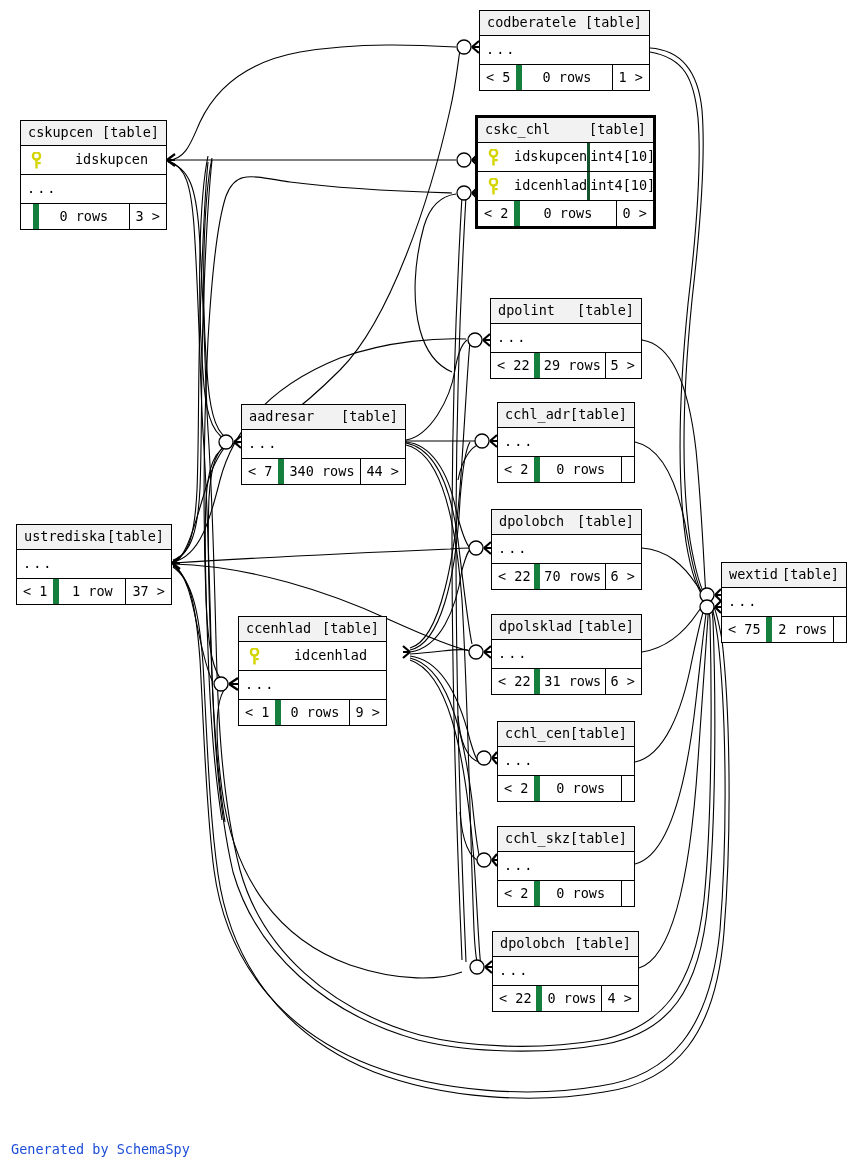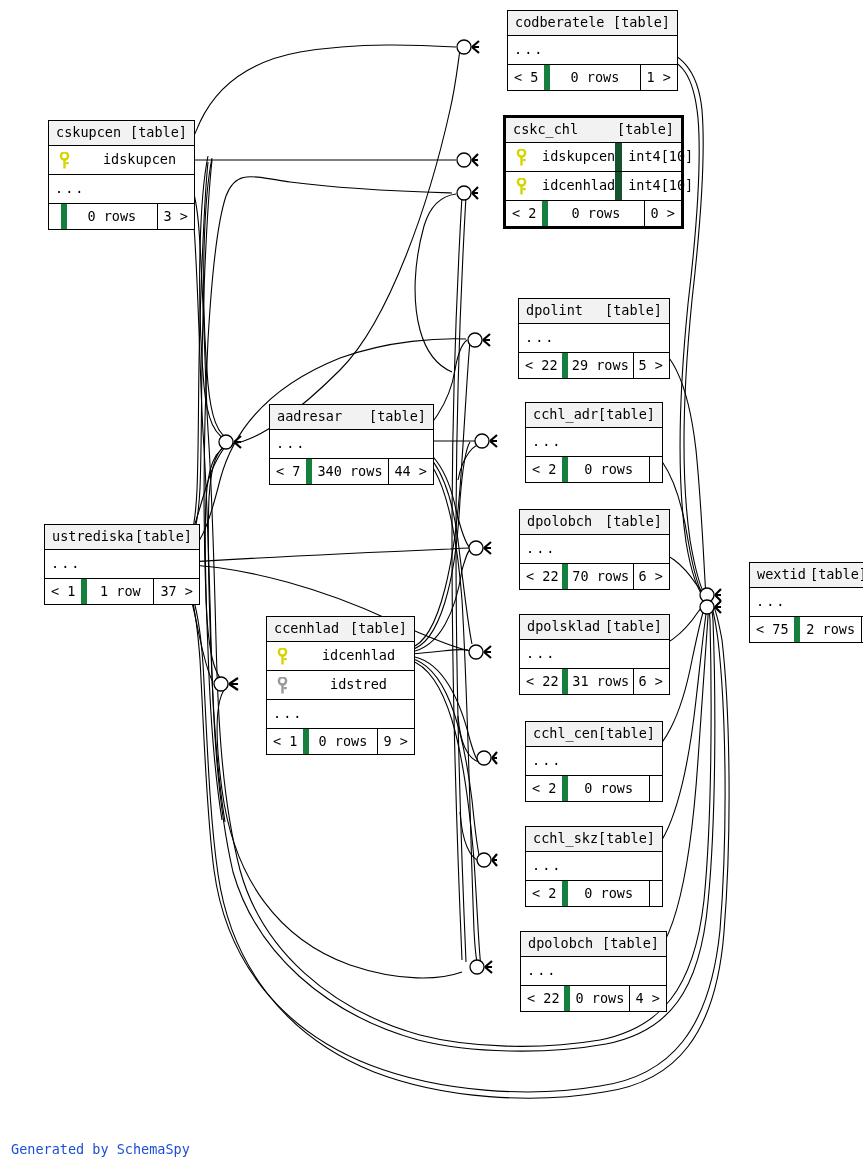--- a/index.html
+++ b/index.html
@@ -40,21 +40,20 @@
     height: 1169px;
   }
 
   .table-node {
     position: absolute;
     background: #ec4899;
     border: 1px solid #000000;
     box-sizing: border-box;
     font-size: 13.5px;
     line-height: 1;
-    margin-left: 28px;
   }
   .table-node.highlight {
     border: 3px solid #000000;
   }
 
   .tbl-title {
     display: flex;
     justify-content: space-between;
     align-items: center;
     background: #f2f2f2;
@@ -84,25 +83,25 @@
     align-items: center;
     flex: 0 0 auto;
     padding-left: 4px;
   }
   .tbl-col .colname {
     flex: 1 1 auto;
     padding-left: 10px;
   }
   .tbl-col .coltype {
     flex: 0 0 auto;
-    border-left: 7px solid #14532d;
+    border-left: 3px solid #14532d;
     height: 100%;
     display: flex;
     align-items: center;
-    padding: 0 6px;
+    padding: 0 0;
     box-sizing: border-box;
   }
 
   .tbl-ellipsis {
     display: flex;
     align-items: center;
     border-bottom: 1px solid #000000;
     box-sizing: border-box;
     height: 29px;
     padding-left: 6px;
@@ -454,30 +453,20 @@
         <div class="tbl-col">
           <span class="keyicon">
             <svg width="11" height="17" viewBox="0 0 11 17">
               <circle cx="5.5" cy="4" r="3.6" fill="none" stroke="#d4d400" stroke-width="2.4"></circle>
               <rect x="4.3" y="6.5" width="2.4" height="10" fill="#d4d400"></rect>
               <rect x="6.7" y="10" width="3" height="2.2" fill="#d4d400"></rect>
             </svg>
           </span>
           <span class="colname">idcenhlad</span>
         </div>
-        <div class="tbl-col">
-          <span class="keyicon">
-            <svg width="11" height="17" viewBox="0 0 11 17">
-              <circle cx="5.5" cy="4" r="3.6" fill="none" stroke="#999999" stroke-width="2.4"></circle>
-              <rect x="4.3" y="6.5" width="2.4" height="10" fill="#999999"></rect>
-              <rect x="6.7" y="10" width="3" height="2.2" fill="#999999"></rect>
-            </svg>
-          </span>
-          <span class="colname">idstred</span>
-        </div>
         <div class="tbl-ellipsis">...</div>
         <div class="tbl-footer">
           <div class="fleft">&lt; 1</div>
           <div class="fmid">0 rows</div>
           <div class="fright">9 &gt;</div>
         </div>
       </div>
       <div class="table-node" style="left: 497px; top: 721px; width: 138px;">
         <div class="tbl-title">
           <span class="tname">cchl_cen</span>

